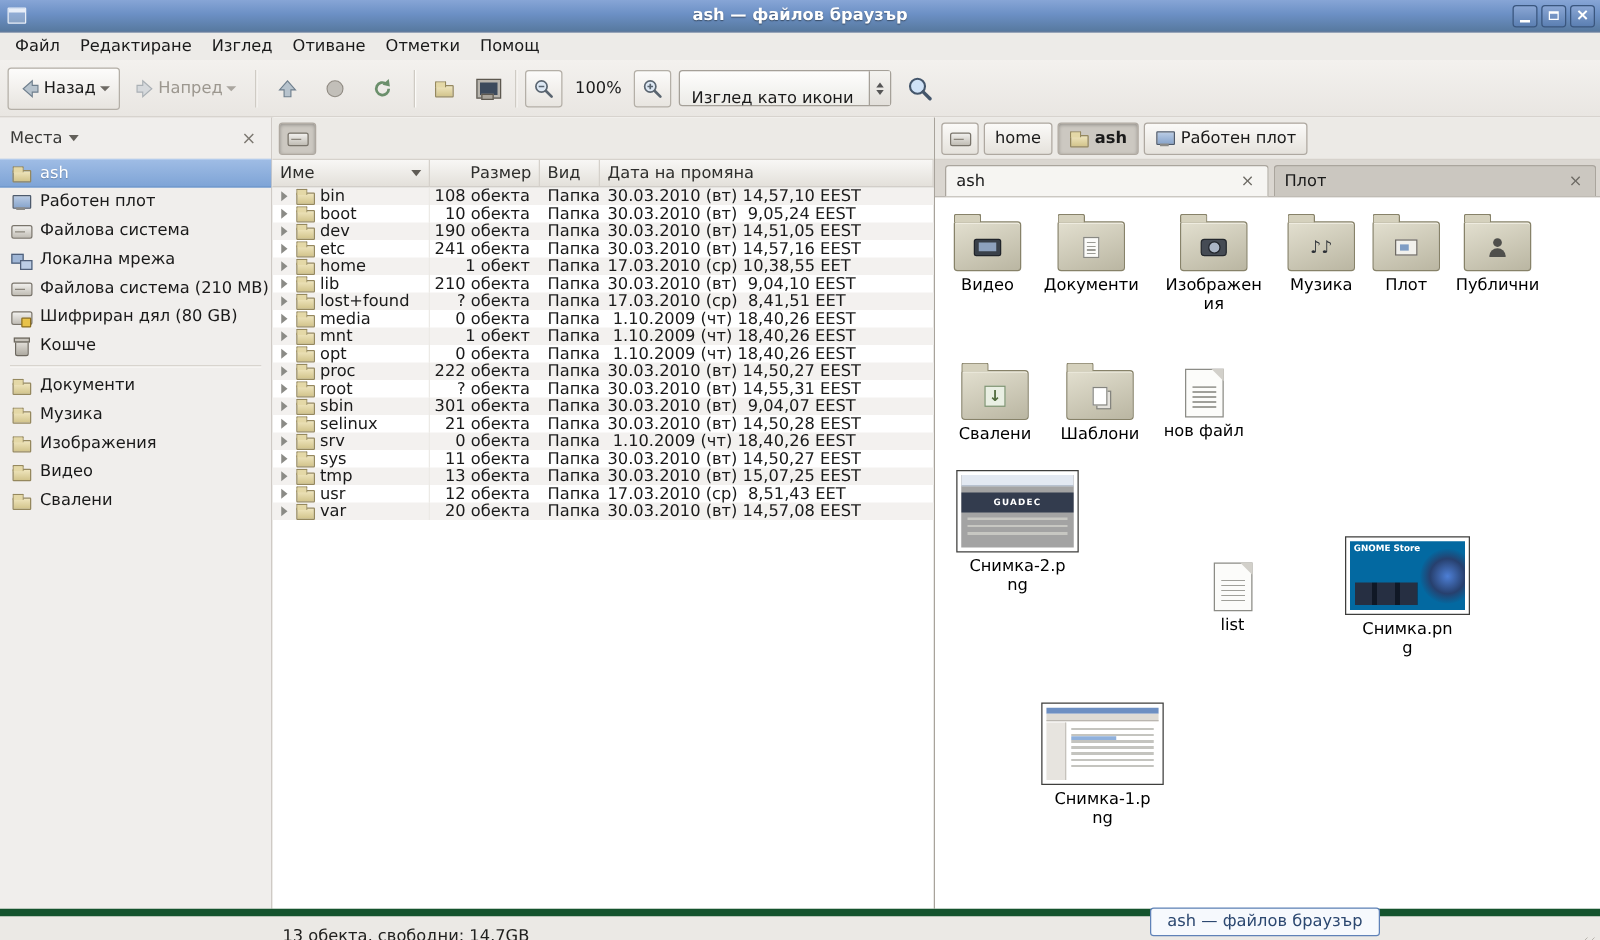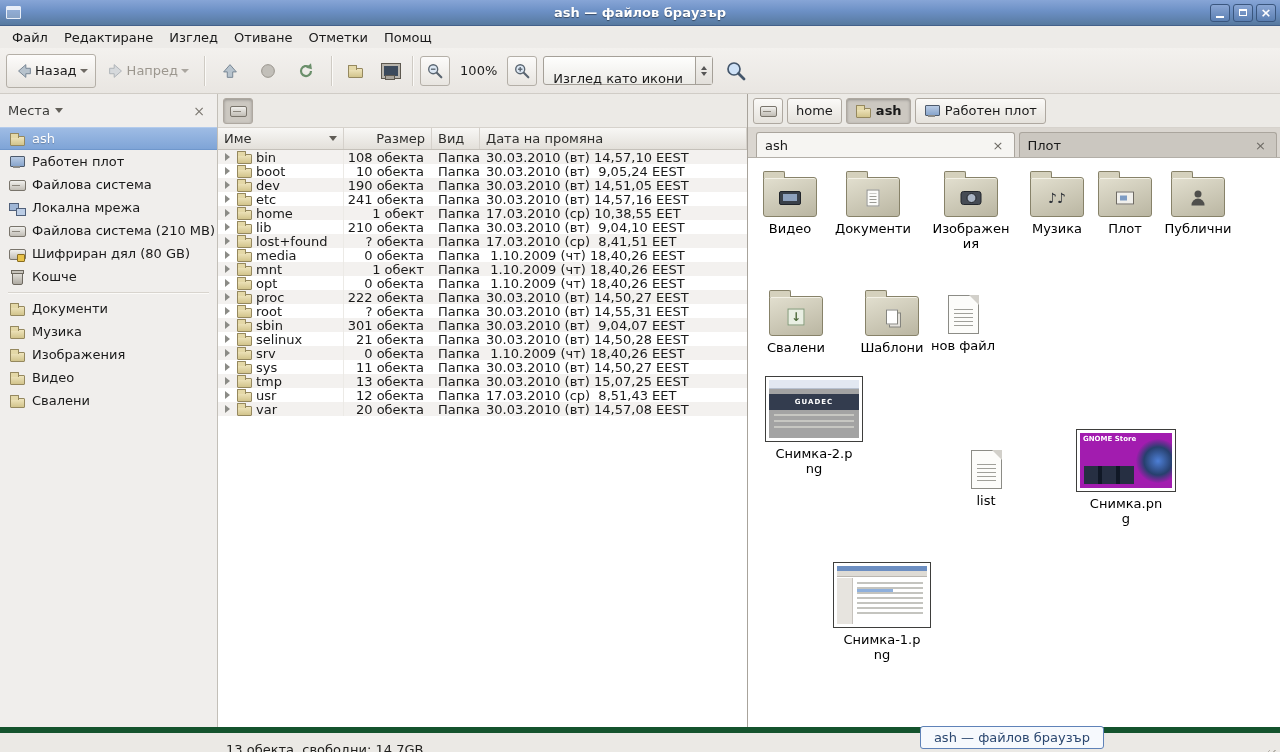--- a/index.html
+++ b/index.html
@@ -174,21 +174,21 @@
 
   
   .thumb { background:#fff; border:1px solid #3e3e3c; padding:3px; }
   .t-inner { position:relative; overflow:hidden; }
   .t-web { width:90px; height:58px; background:#a3a3a3; }
   .tw-top { height:9px; background:#e2e8f1; border-bottom:1px solid #b7c1cf; }
   .tw-dark { height:16px; margin-top:5px; background:#333c4e; display:flex; align-items:center; justify-content:center; }
   .tw-txt { color:#fff; font-size:7px; font-weight:bold; letter-spacing:1px; }
   .tw-lines { margin:4px 5px 0; height:18px;
     background:repeating-linear-gradient(#c7c7c2 0 2px,transparent 2px 6px); }
-  .t-store { width:92px; height:55px; background:#a21caf; }
+  .t-store { width:92px; height:55px; background:#0369a1; }
   .ts-txt { position:absolute; left:3px; top:2px; color:#fff; font-size:7px; font-weight:bold; }
   .ts-glow { position:absolute; right:-8px; top:6px; width:44px; height:44px; border-radius:50%;
     background:radial-gradient(circle,#4d7fd6 0%,#27406e 45%,transparent 72%); }
   .ts-items { position:absolute; left:4px; bottom:4px; width:50px; height:18px;
     background:repeating-linear-gradient(90deg,#262f42 0 14px,#101826 14px 18px); }
   .t-fm { width:90px; height:58px; background:#fff; }
   .tf-title { height:5px; background:#6d8fc2; }
   .tf-tool { height:6px; background:#dedbd5; border-bottom:1px solid #bab6b0; }
   .tf-side { position:absolute; left:0; top:12px; bottom:0; width:16px; background:#e7e4df;
     border-right:1px solid #c6c2bc; }
@@ -644,21 +644,21 @@
             <div class="emblem em-people"></div>
           </div>
           <div class="icon-label">Публични</div>
         </div>
         <div class="icon-item" style="left: 6px; top: 131px;">
           <div class="big-folder">
             <div class="emblem em-download"></div>
           </div>
           <div class="icon-label">Свалени</div>
         </div>
-        <div class="icon-item" style="left: 102px; top: 131px;">
+        <div class="icon-item" style="left: 90px; top: 131px;">
           <div class="big-folder">
             <div class="emblem em-templates"></div>
           </div>
           <div class="icon-label">Шаблони</div>
         </div>
         <div class="icon-item" style="left: 173px; top: 131px;">
           <div class="big-file"></div>
           <div class="icon-label">нов файл</div>
         </div>
         <div class="icon-item" style="left: 11px; top: 218px; width: 110px;">

